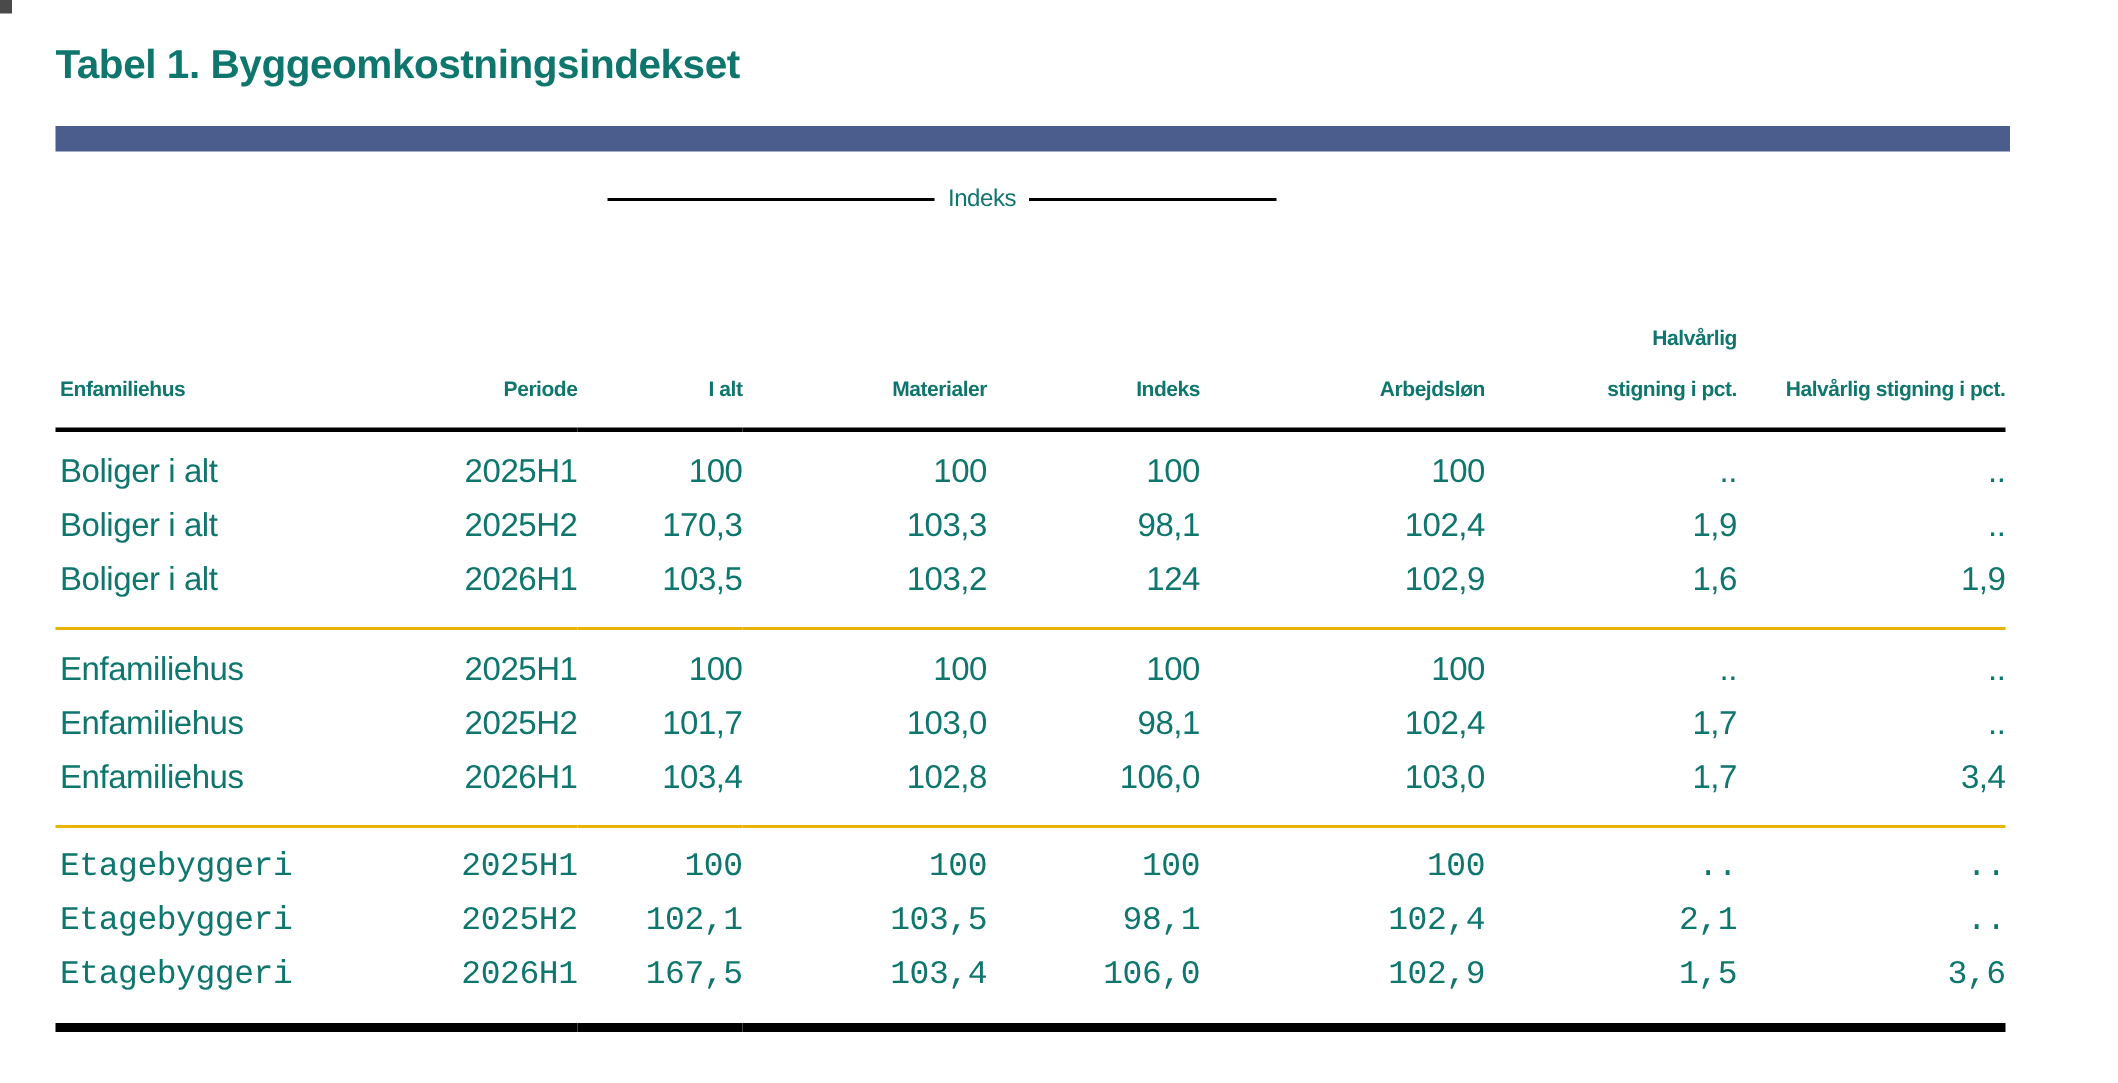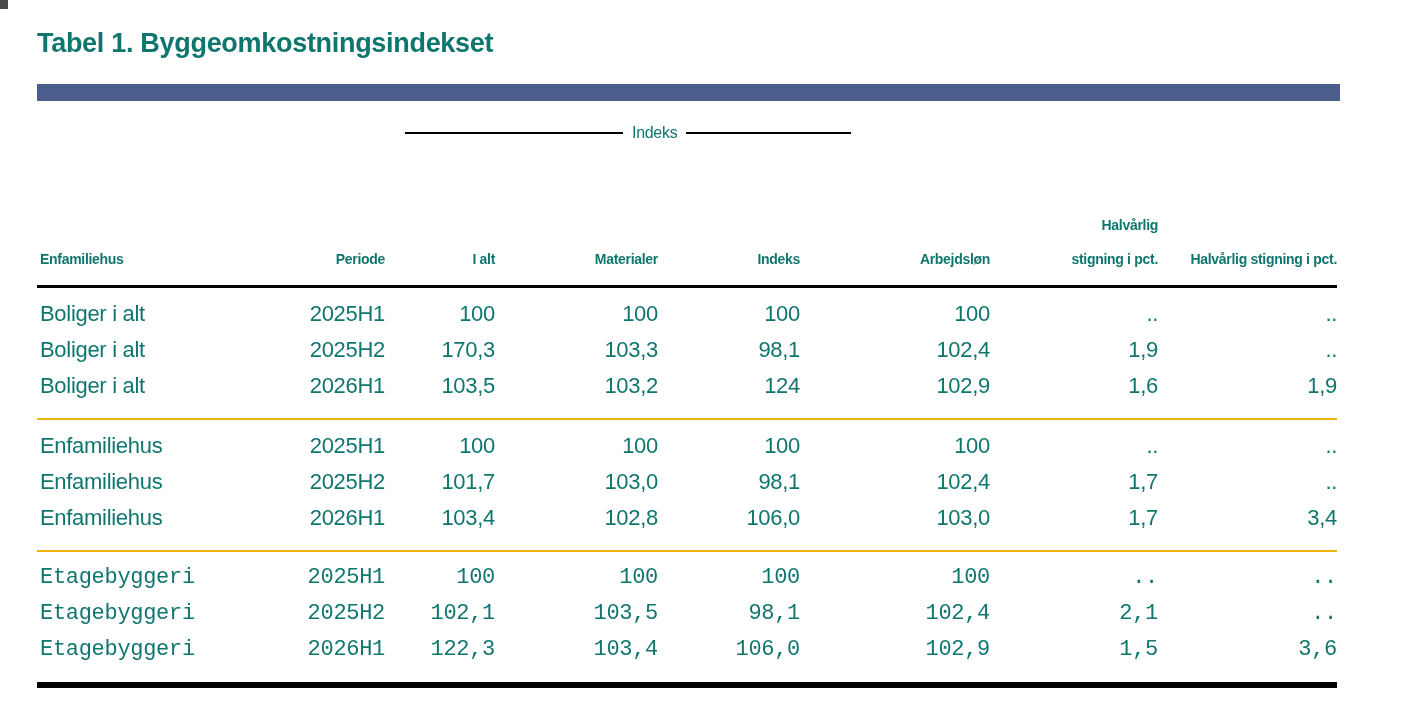--- a/index.html
+++ b/index.html
@@ -211,21 +211,21 @@
             <td>102,1</td>
             <td>103,5</td>
             <td>98,1</td>
             <td>102,4</td>
             <td>2,1</td>
             <td>..</td>
           </tr>
           <tr>
             <td>Etagebyggeri</td>
             <td>2026H1</td>
-            <td>122,3</td>
+            <td>167,5</td>
             <td>103,4</td>
             <td>106,0</td>
             <td>102,9</td>
             <td>1,5</td>
             <td>3,6</td>
           </tr>
         </tbody>
       </table>
   </div>
 </div>

